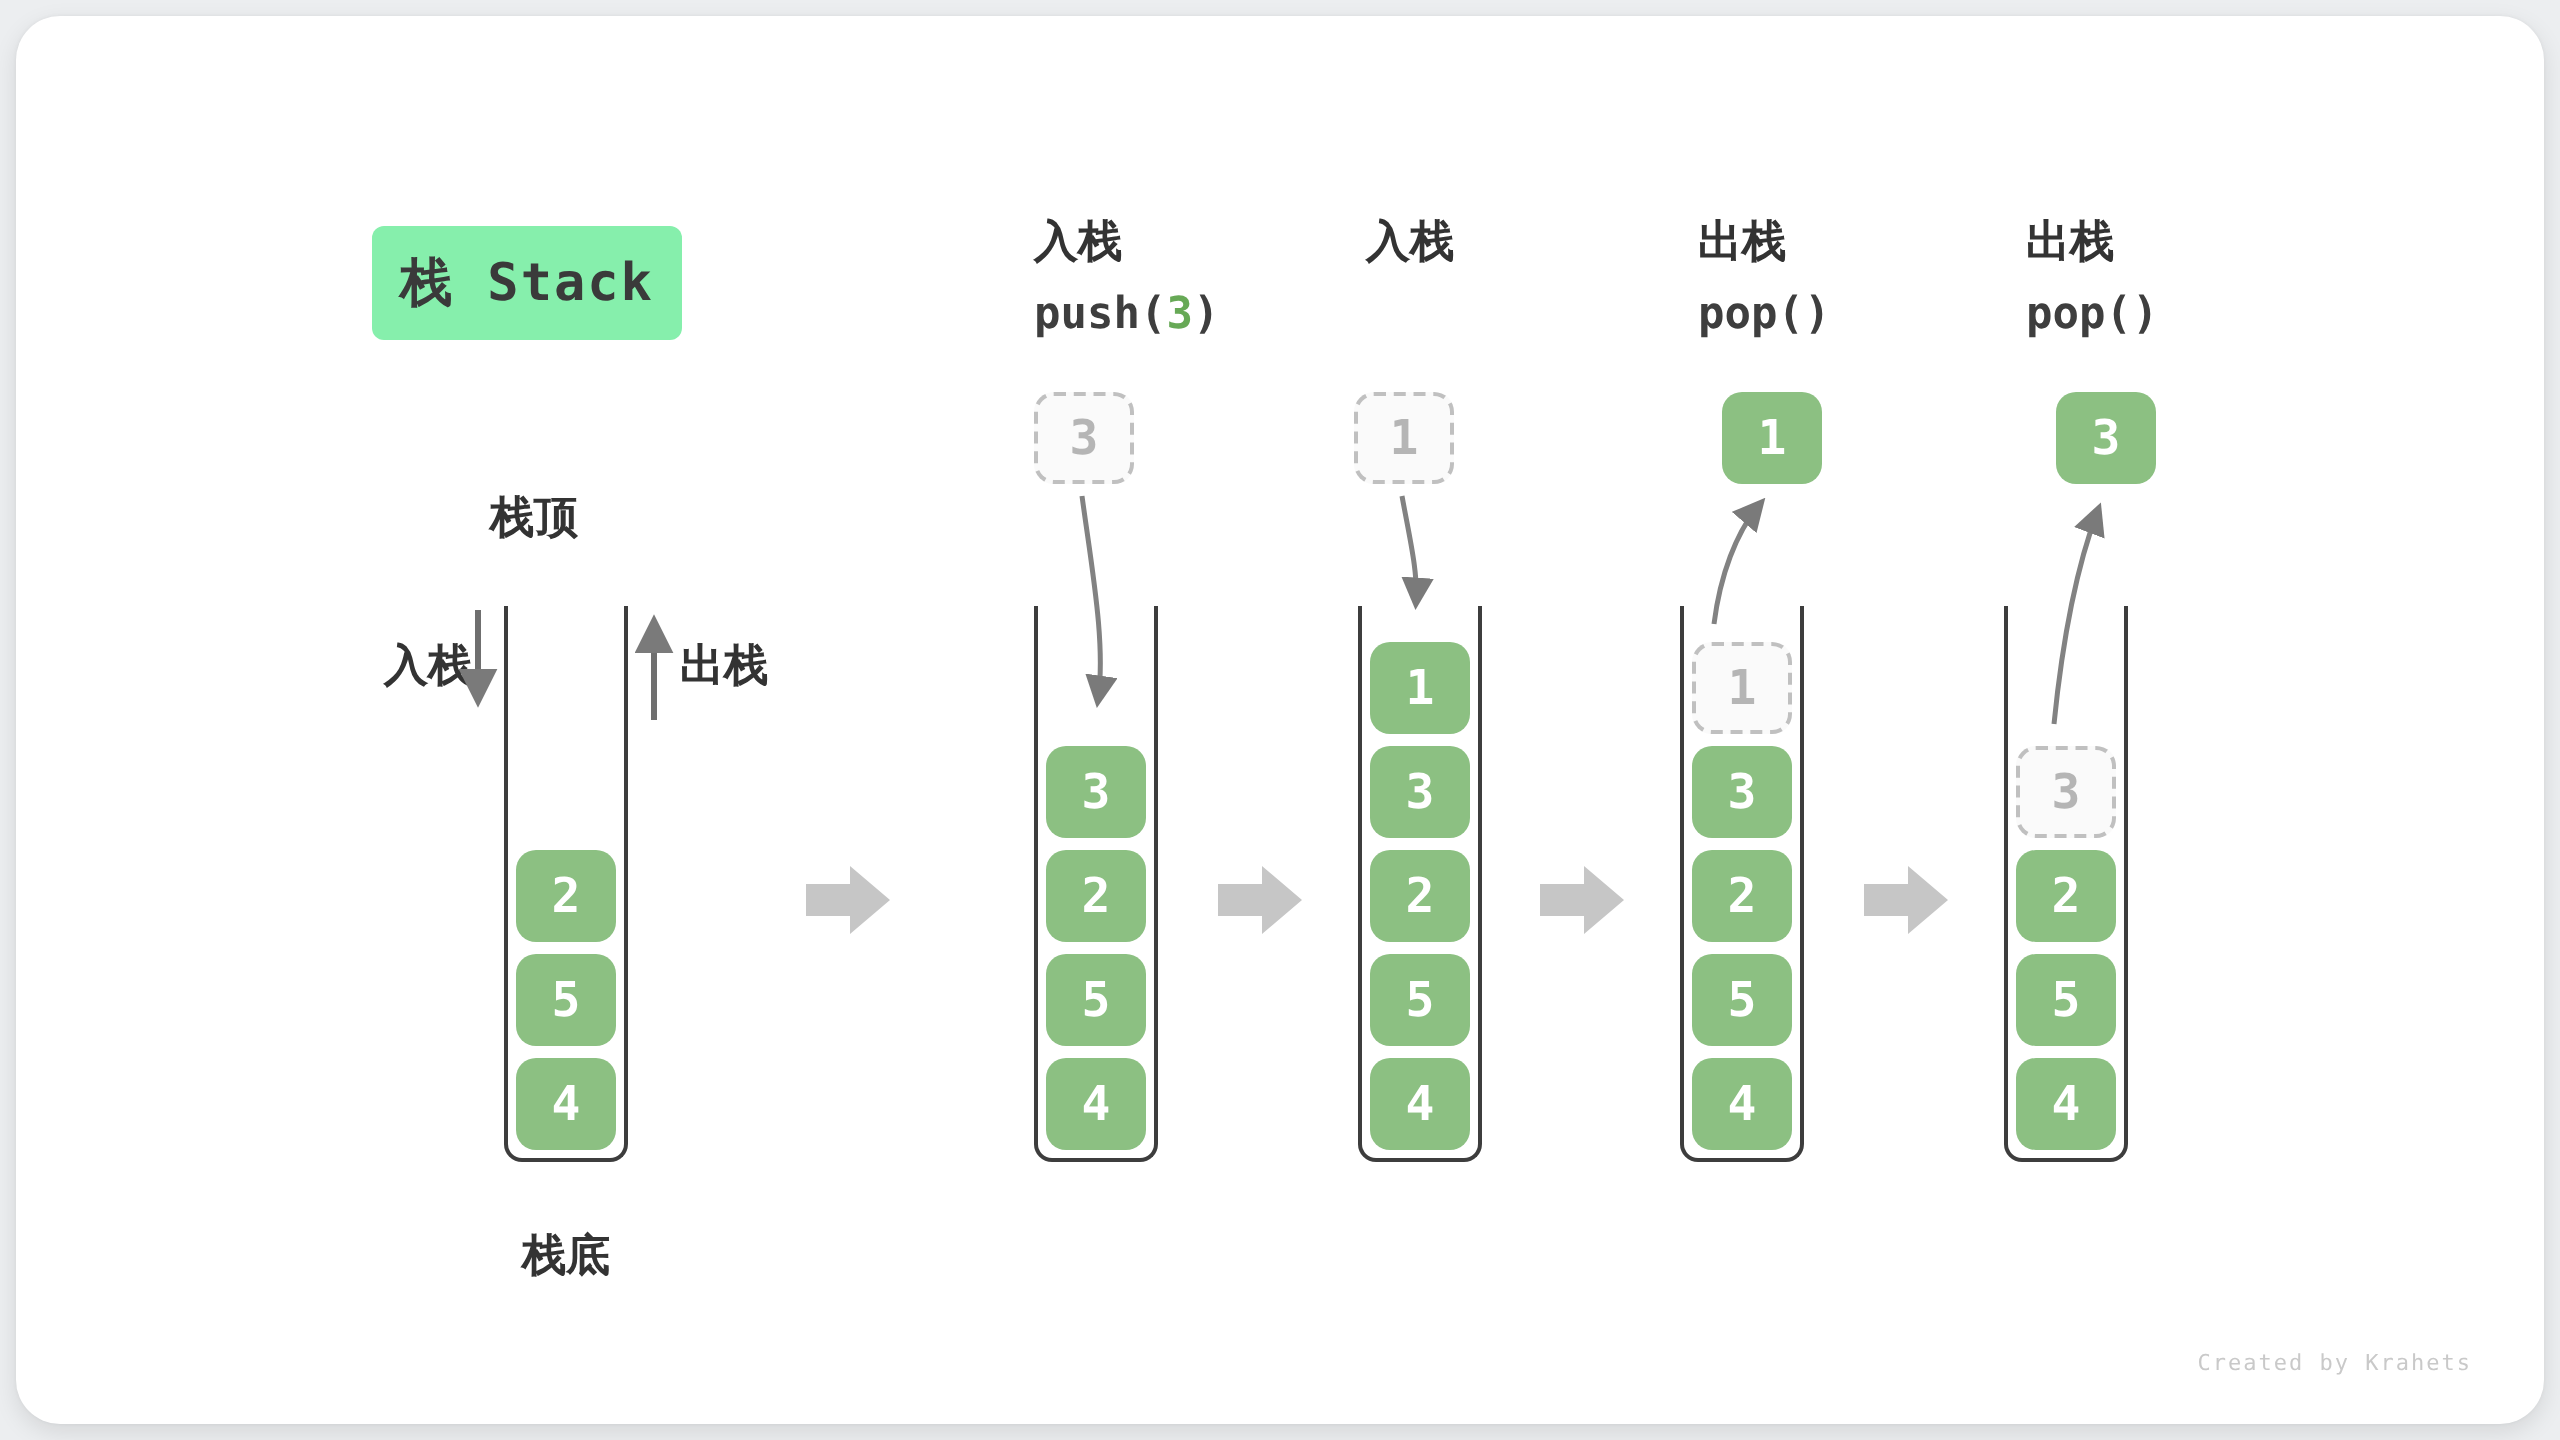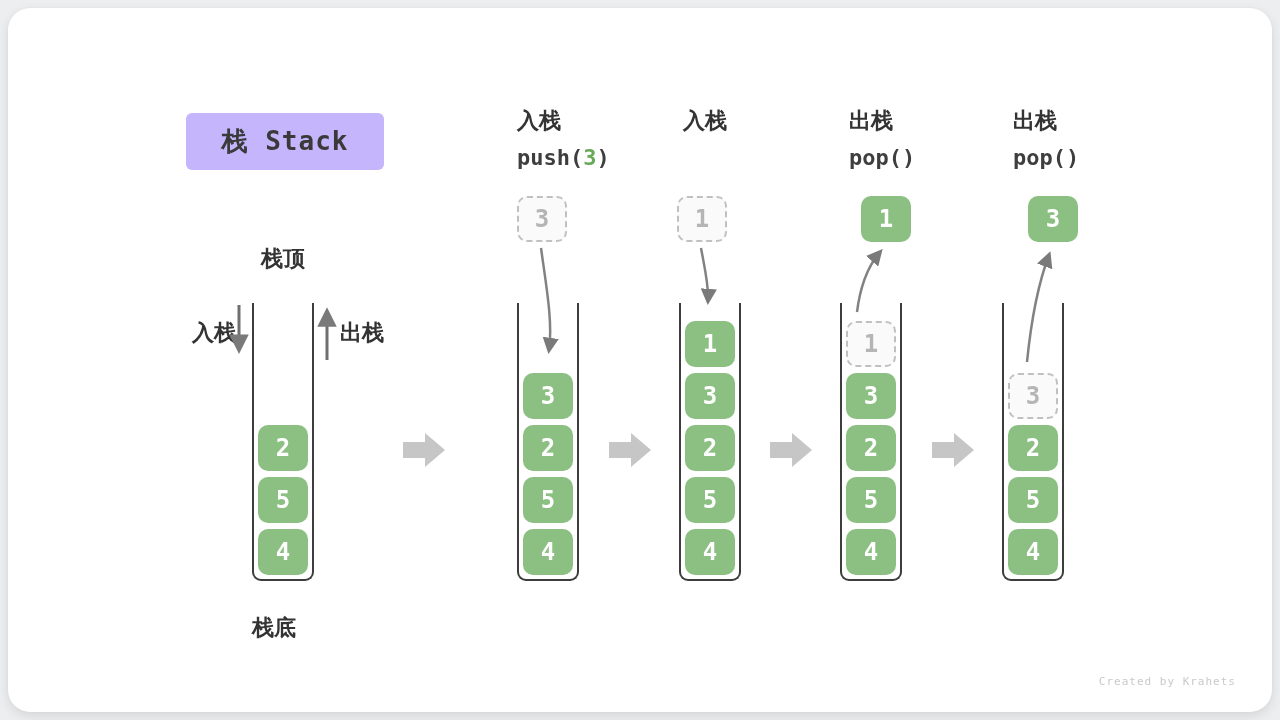--- a/index.html
+++ b/index.html
@@ -13,30 +13,30 @@
   .card {
     position:absolute; inset:8px;
     background:#ffffff;
     border-radius:22px;
     box-shadow:0 4px 12px rgba(0,0,0,.10), 0 0 2px rgba(0,0,0,.05);
     z-index:0;
   }
   .abs { position:absolute; z-index:1; }
 
   .title-box {
-    left:186px; top:113px; width:198px; height:57px;
-    background:#c4b5fd; border-radius:6px;
+    left:186px; top:113px; width:155px; height:57px;
+    background:#86efac; border-radius:6px;
     display:flex; align-items:center; justify-content:center;
     font-family:"DejaVu Sans Mono", monospace;
     font-weight:bold; font-size:26px; color:#3a3a3a; letter-spacing:1px;
   }
 
   .zh-label { font-size:22px; font-weight:bold; color:#333; white-space:nowrap; }
-  .top-label    { left:252px; top:244px; width:62px; text-align:center; }
-  .bottom-label { left:252px; top:613px; width:62px; }
+  .top-label    { left:236px; top:244px; width:62px; text-align:center; }
+  .bottom-label { left:252px; top:613px; width:62px; text-align:center; }
   .push-side    { left:192px; top:318px; }
   .pop-side     { left:340px; top:318px; }
 
   .op { top:106px; width:160px; }
   .op .zh { font-size:22px; font-weight:bold; color:#333; margin-bottom:9px; }
   .op .code {
     font-family:"DejaVu Sans Mono", monospace;
     font-size:22px; font-weight:bold; color:#3e3e3e; white-space:nowrap;
   }
   .op .code .arg { color:#67a956; }

